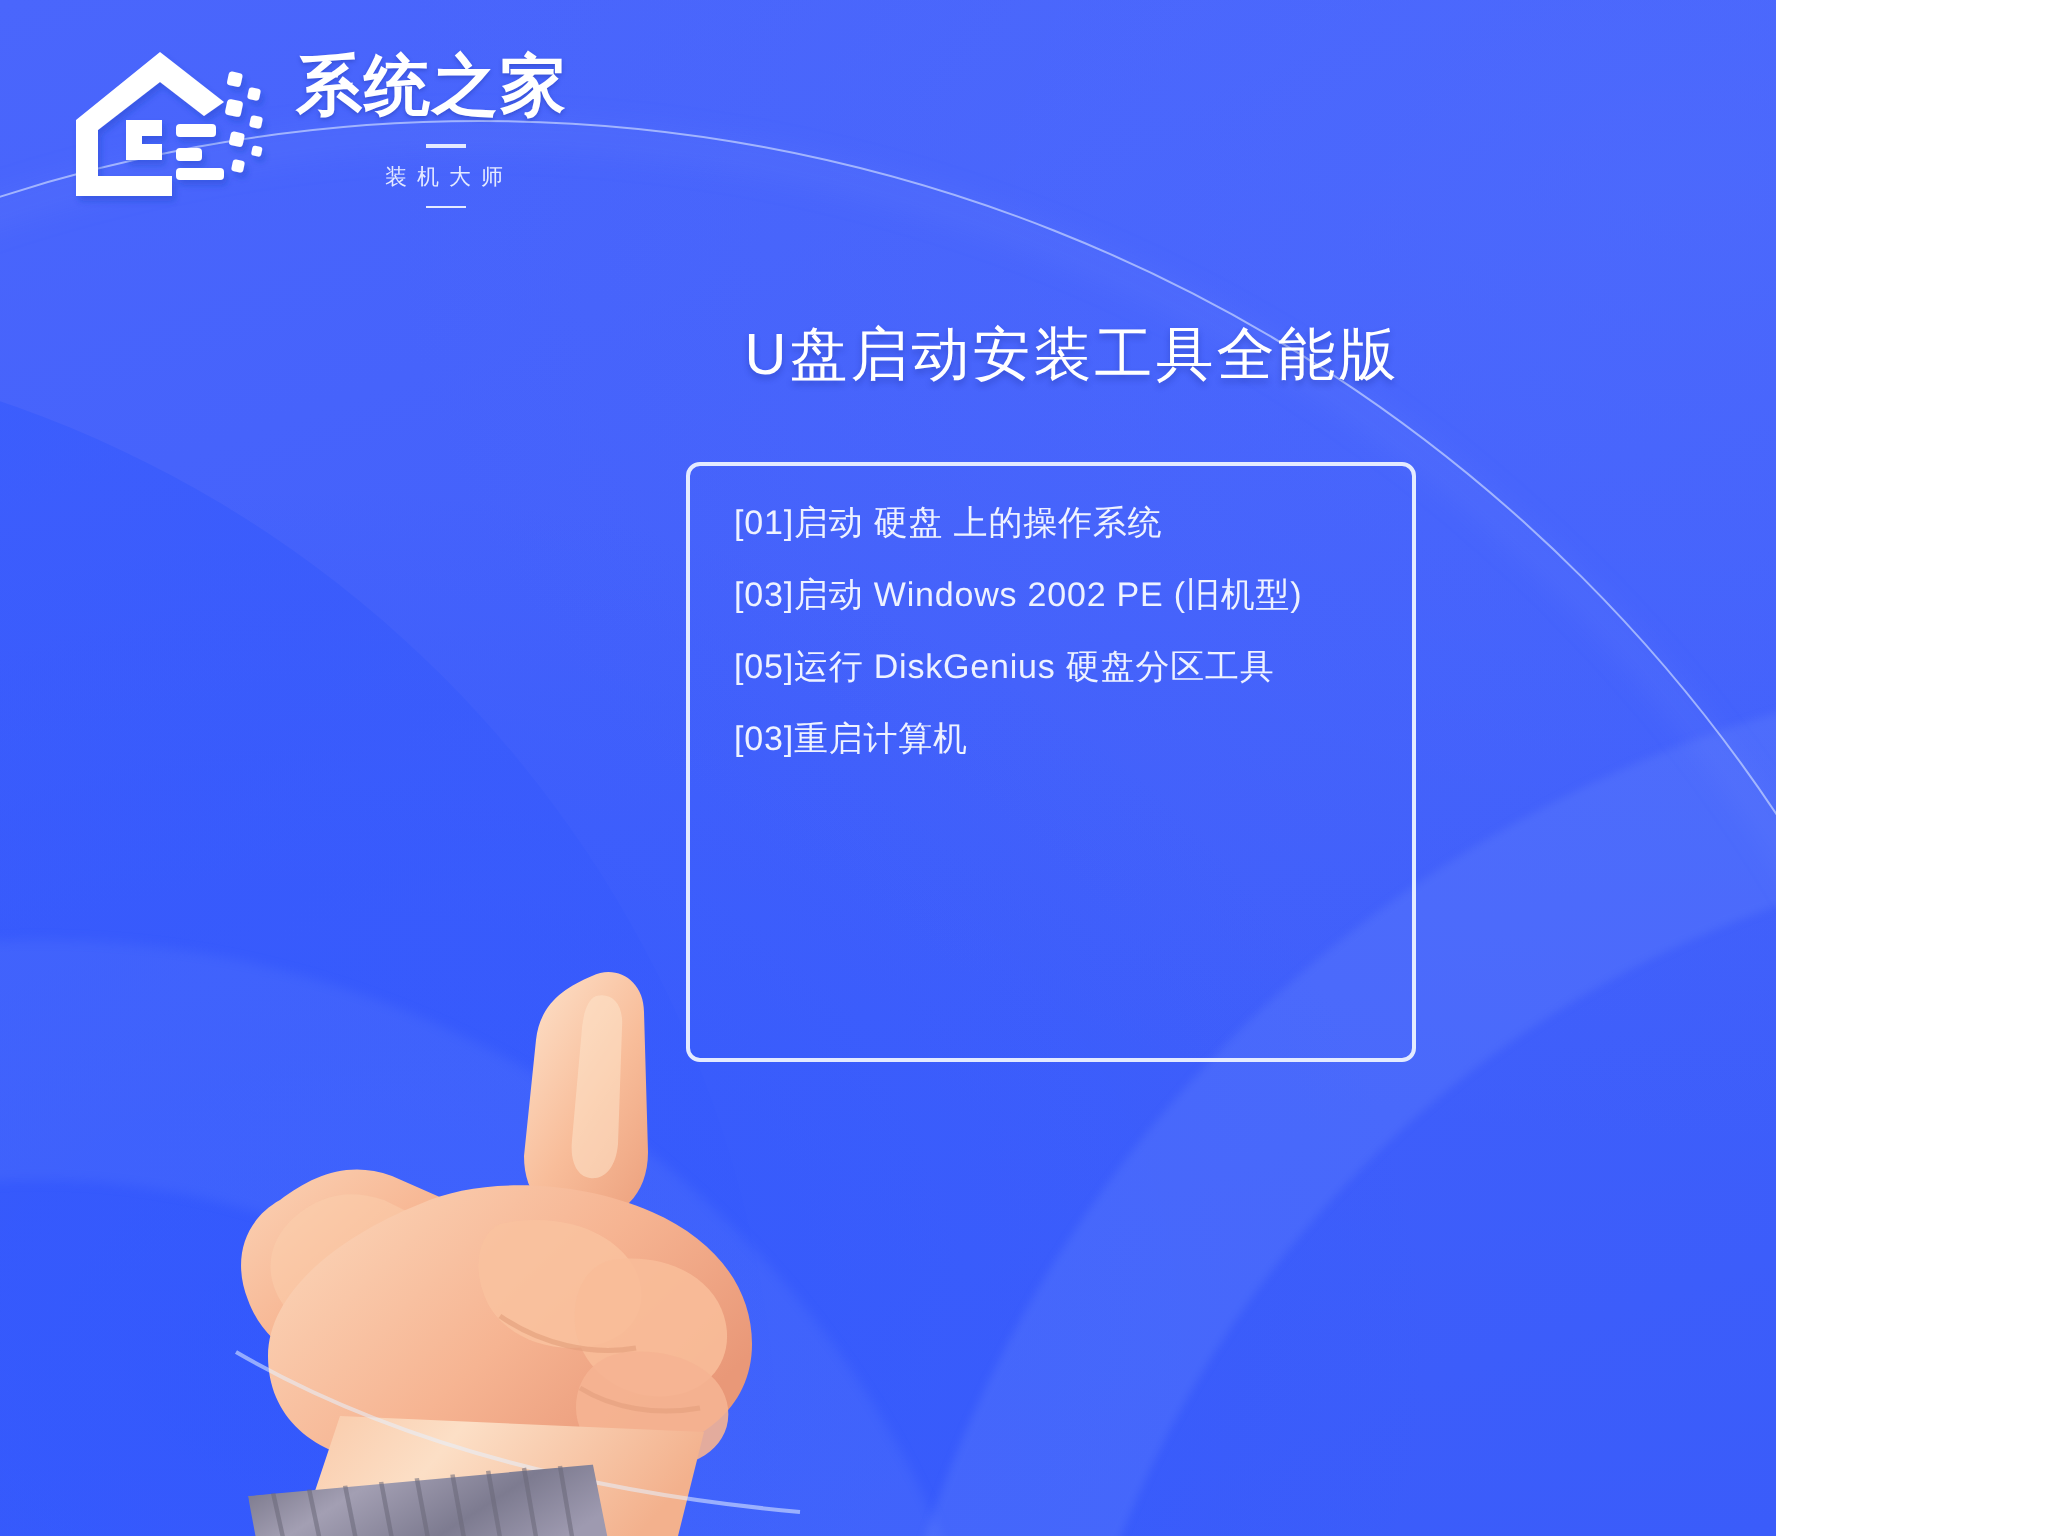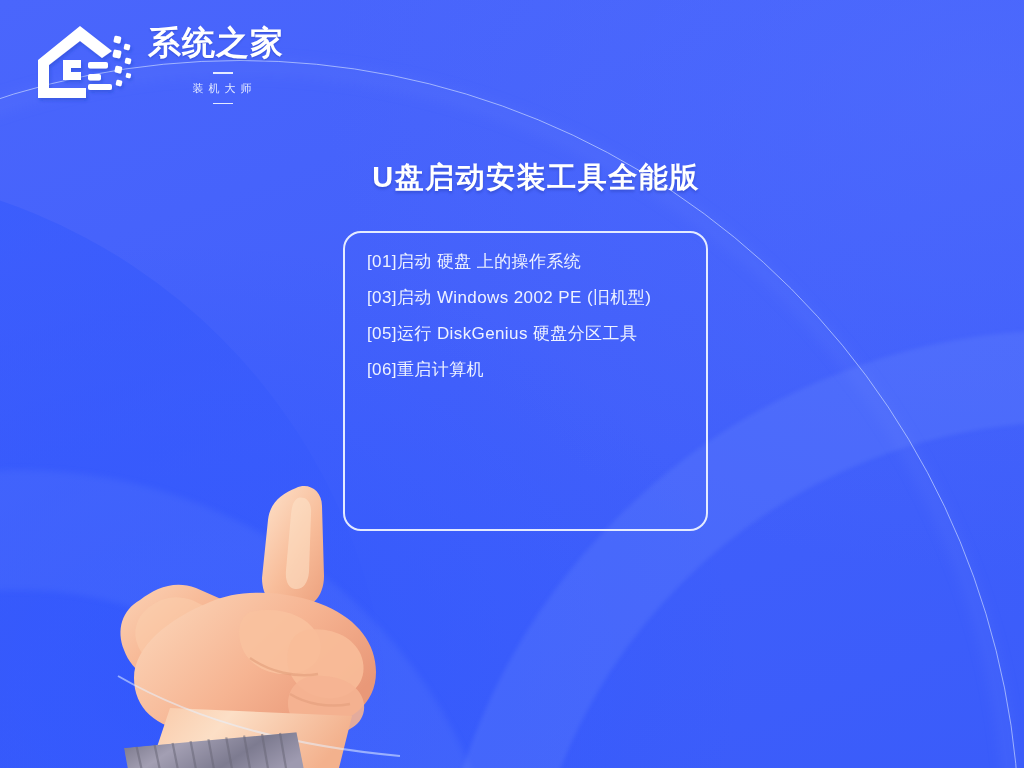--- a/index.html
+++ b/index.html
@@ -3,21 +3,21 @@
 <meta charset="utf-8">
 <style>
   * { margin:0; padding:0; box-sizing:border-box; }
   html, body {
     width:1024px; height:768px;
     overflow:hidden;
     font-family:"Liberation Sans","DejaVu Sans",sans-serif;
   }
   #screen {
     position:relative;
-    width:1024px; height:768px;
+    width:888px; height:768px;
     background:#4561fb;
     overflow:hidden;
   }
 
   
   .bg-layer { position:absolute; inset:0; overflow:hidden; pointer-events:none; }
 
   .bg-grad {
     position:absolute; inset:0;
     background:
@@ -115,33 +115,33 @@
   #headline {
     position:absolute;
     left:0; top:158px;
     width:1024px;
     text-align:center;
   }
   #headline .h-text {
     display:inline-block;
     margin-left:48px;
     font-size:29px;
-    font-weight:bold;
+    font-weight:normal;
     color:#ffffff;
     letter-spacing:1.5px;
     text-shadow:0 2px 3px rgba(20,40,140,0.33);
   }
 
   
   #menu-panel {
     position:absolute;
     left:343px; top:231px;
     width:365px; height:300px;
     border:2px solid rgba(240,245,255,0.93);
-    border-radius:18px;
+    border-radius:7px;
     background:transparent;
   }
   #menu-list {
     position:absolute;
     left:0; top:14px;
     width:100%;
   }
   .menu-item {
     position:relative;
     height:28px;
@@ -231,21 +231,21 @@
         <div class="menu-item">
           <span>[01]启动 硬盘 上的操作系统</span>
         </div>
         <div class="menu-item">
           <span>[03]启动 Windows 2002 PE (旧机型)</span>
         </div>
         <div class="menu-item">
           <span>[05]运行 DiskGenius 硬盘分区工具</span>
         </div>
         <div class="menu-item">
-          <span>[06]重启计算机</span>
+          <span>[03]重启计算机</span>
         </div>
       </div>
   </div>
 
   <div id="hand">
     <svg viewBox="0 0 320 300" xmlns="http://www.w3.org/2000/svg">
       <defs>
         <linearGradient id="skinA" x1="0" y1="0" x2="1" y2="1">
           <stop offset="0%" stop-color="#fbd3b6"></stop>
           <stop offset="45%" stop-color="#f7b794"></stop>

